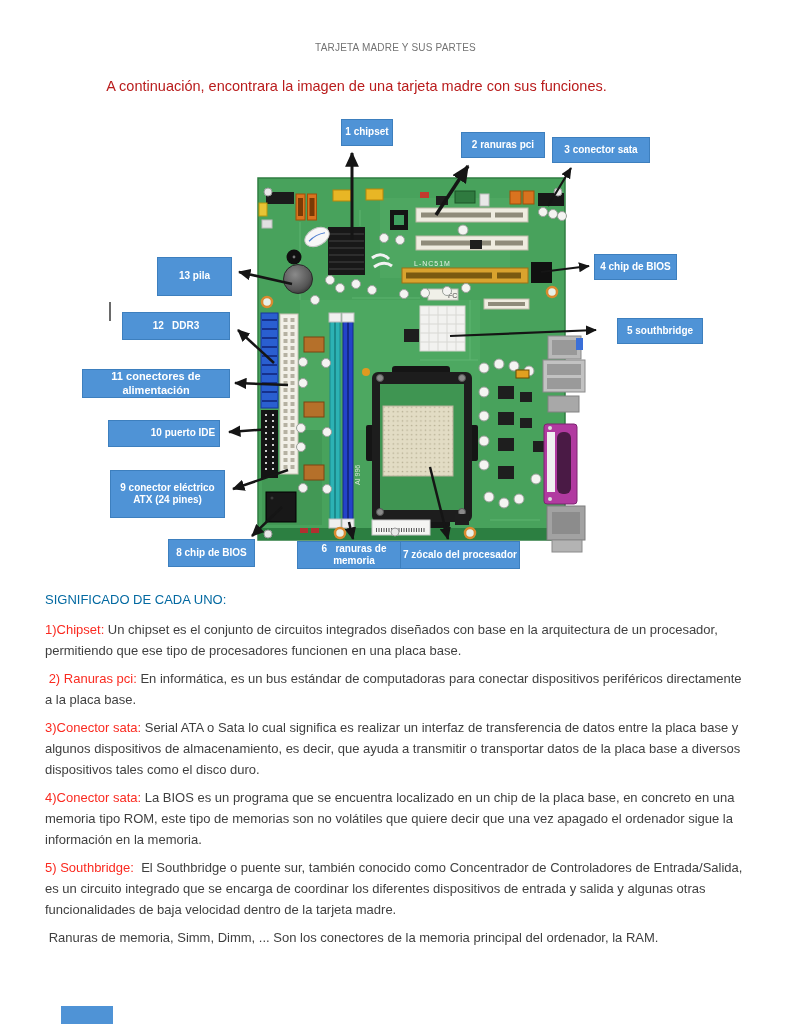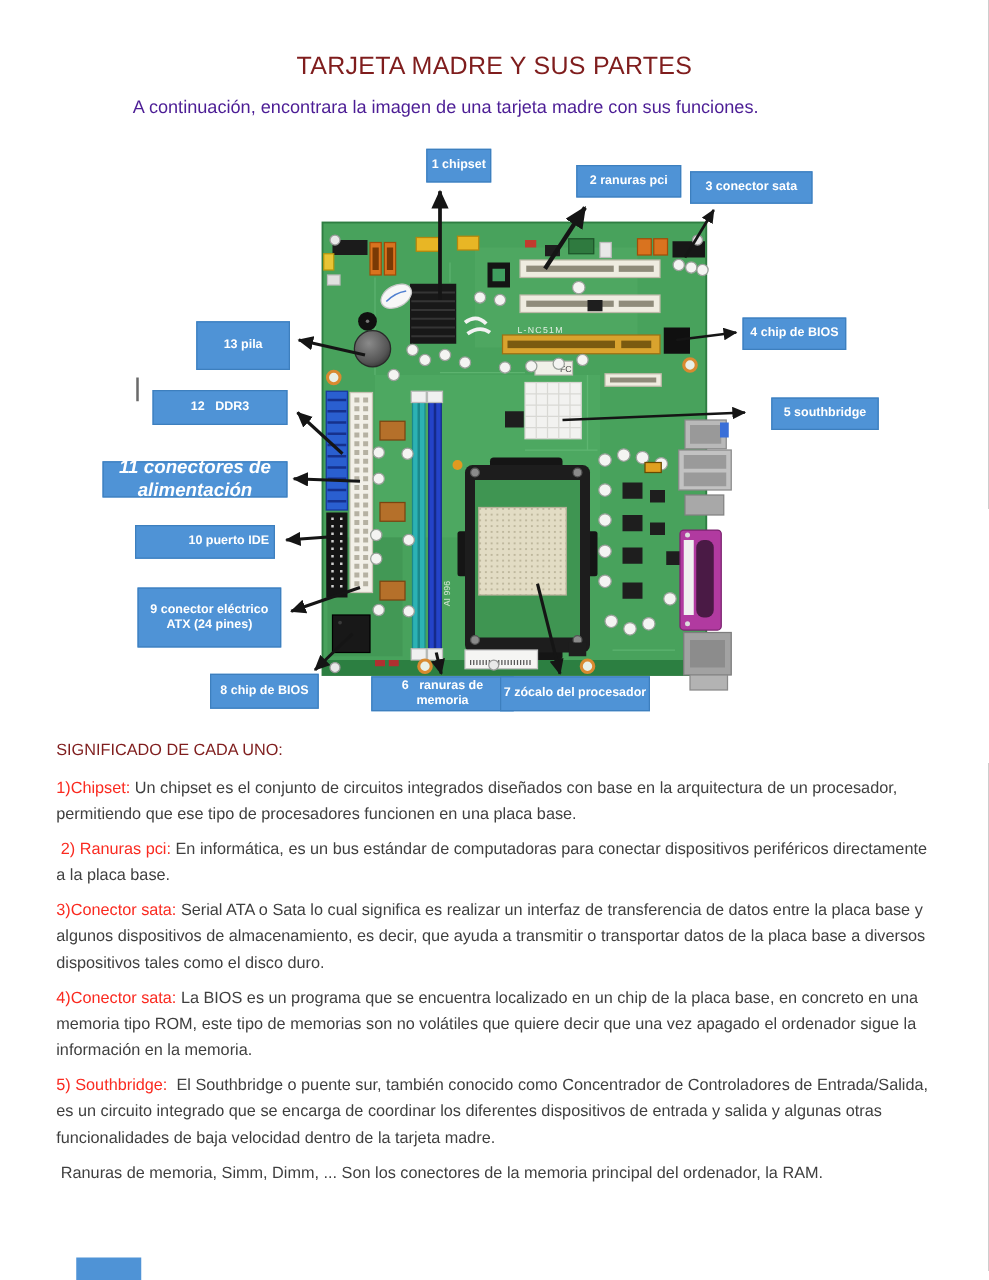--- a/index.html
+++ b/index.html
@@ -3,39 +3,39 @@
 <meta charset="utf-8">
 <style>
   html,body{margin:0;padding:0;background:#888;}
   .page{
     position:relative;width:791px;height:1024px;background:#ffffff;
     margin:0 auto;overflow:hidden;
     font-family:"Liberation Sans", sans-serif;color:#3f3f3f;
   }
   .doc-title{
     position:absolute;left:0;top:42px;width:791px;margin:0;
-    text-align:center;font-size:20px;font-weight:400;color:#7f1d1d;letter-spacing:.2px;
+    text-align:center;font-size:10px;font-weight:400;color:#737373;letter-spacing:.2px;
   }
   .doc-subtitle{
     position:absolute;left:0;top:78px;width:713px;margin:0;
-    text-align:center;font-size:14.5px;color:#4c1d95;
+    text-align:center;font-size:14.5px;color:#b91c1c;
   }
   .figure{position:absolute;left:0;top:0;width:791px;height:1024px;}
   .figure svg{position:absolute;left:0;top:0;}
   .callout{
     position:absolute;background:#4f93d6;border:1px solid #3d7fbe;
     color:#ffffff;font-size:10px;font-weight:700;
     display:flex;align-items:center;justify-content:center;text-align:center;
     white-space:pre-wrap;line-height:1.25;box-sizing:border-box;padding:1px 2px;
   }
-  .callout--small{font-size:15px;font-style:italic;}
+  .callout--small{font-size:11px;}
   .caret{position:absolute;left:109px;top:302px;width:2px;height:19px;background:#6a6a6a;}
   .body-text{position:absolute;left:45px;top:589px;width:707px;}
   .para{margin:0 0 7px 0;font-size:13px;line-height:21px;white-space:pre-wrap;}
-  .heading-red{color:#7f1d1d;margin-bottom:9px;}
+  .heading-red{color:#0369a1;margin-bottom:9px;}
   .red{color:#fa2a20;}
   .next-page-box{position:absolute;left:61px;top:1006px;width:52px;height:18px;background:#4f93d6;}
 </style>
 </head>
 <body>
 
 <div class="page">
 
   <h1 class="doc-title">TARJETA MADRE Y SUS PARTES</h1>
   <p class="doc-subtitle">A continuación, encontrara la imagen de una tarjeta madre con sus funciones.</p>

